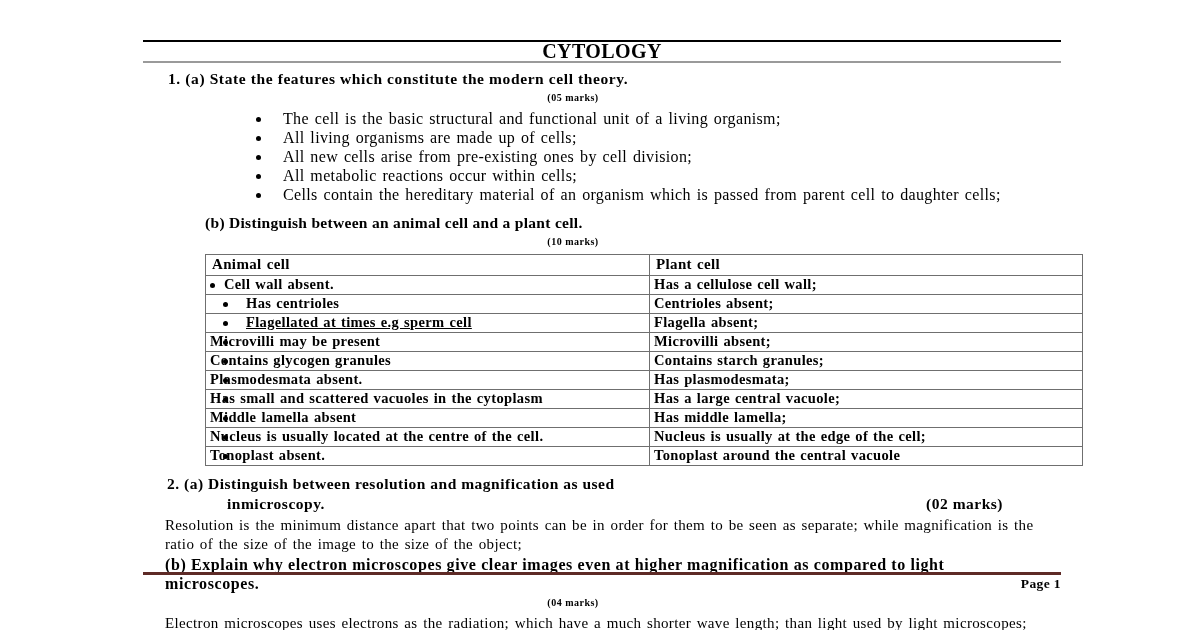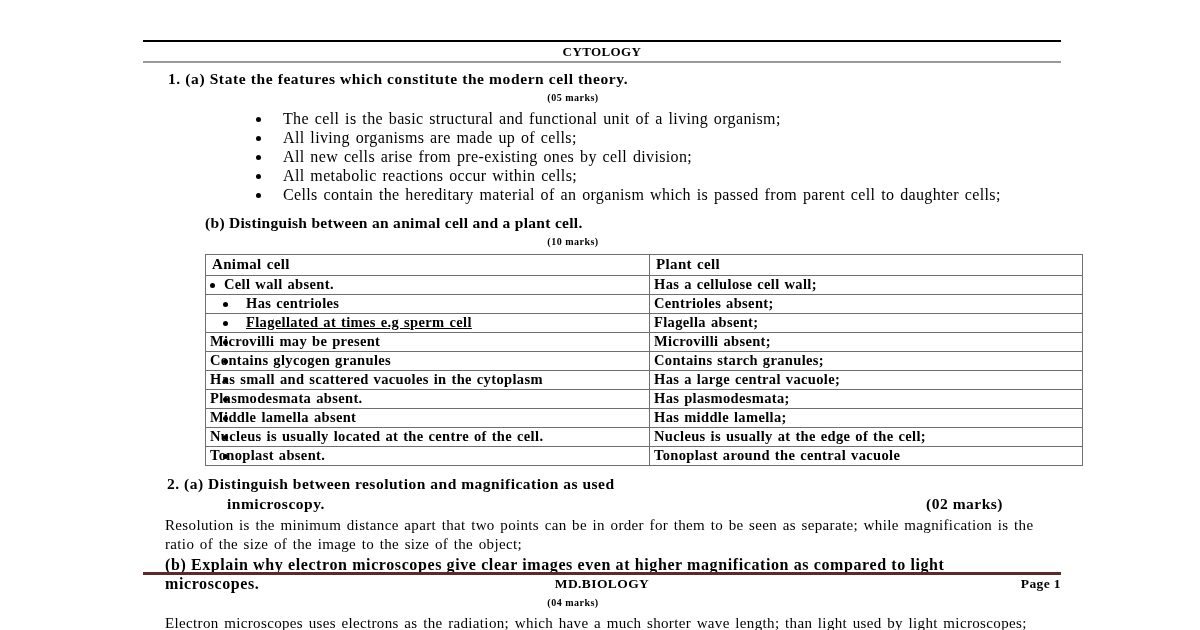--- a/index.html
+++ b/index.html
@@ -30,21 +30,21 @@
 
   
   .hdr-rule-top {
     height: 0;
     border-top: 2px solid #000000;
     margin: 0;
   }
   .hdr-title {
     text-align: center;
     font-weight: bold;
-    font-size: 13px;
+    font-size: 20px;
     letter-spacing: 0.4px;
     line-height: 17px;
     padding: 1px 0 1px 0;
   }
   .hdr-rule-bottom {
     height: 0;
     border-top: 2px solid #9a9a9a;
     margin: 0 0 6px 0;
   }
 
@@ -260,26 +260,26 @@
           </tr>
           <tr>
             <td class="animal">Microvilli may be present</td>
             <td class="plant">Microvilli absent;</td>
           </tr>
           <tr>
             <td class="animal">Contains glycogen granules</td>
             <td class="plant">Contains starch granules;</td>
           </tr>
           <tr>
+            <td class="animal">Plasmodesmata absent.</td>
+            <td class="plant">Has plasmodesmata;</td>
+          </tr>
+          <tr>
             <td class="animal">Has small and scattered vacuoles in the cytoplasm</td>
             <td class="plant">Has a large central vacuole;</td>
-          </tr>
-          <tr>
-            <td class="animal">Plasmodesmata absent.</td>
-            <td class="plant">Has plasmodesmata;</td>
           </tr>
           <tr>
             <td class="animal">Middle lamella absent</td>
             <td class="plant">Has middle lamella;</td>
           </tr>
           <tr>
             <td class="animal">Nucleus is usually located at the centre of the cell.</td>
             <td class="plant">Nucleus is usually at the edge of the cell;</td>
           </tr>
           <tr>
@@ -301,17 +301,16 @@
     <div class="bhead">(b) Explain why electron microscopes give clear images even at higher magnification as compared to light microscopes.</div>
     <div class="marks">(04 marks)</div>
 
     <div class="prose">Electron microscopes uses electrons as the radiation; which have a much shorter wave length; than light used by light microscopes; giving electron microscopes a much greater resolution than light microscopes;</div>
 
   </div>
 
   <div class="footer">
     <div class="ftr-rule" style="border-top-color: rgb(94, 42, 38);"></div>
     <div class="ftr-row">
-      <div class="ftr-center">MD.BIOLOGY</div>
       <div class="ftr-right">Page 1</div>
     </div>
   </div>
 </div>
 
 </body></html>

